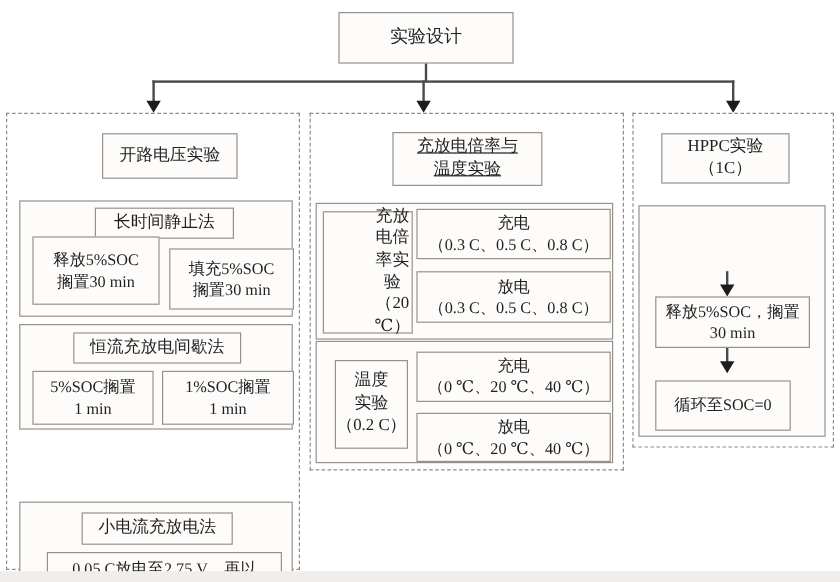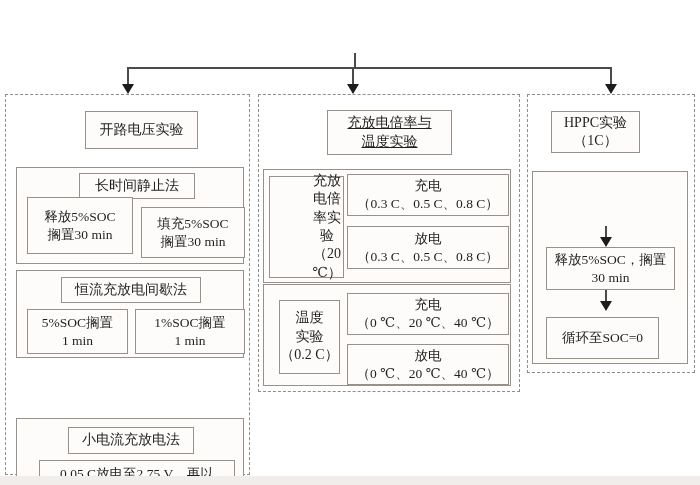--- a/index.html
+++ b/index.html
@@ -26,20 +26,21 @@
   }
   .fs15{font-size:15px;}
   .fs135{font-size:13.5px;}
   .bottom-strip{position:absolute;left:0;top:476px;width:700px;height:9px;background:#f0edeb;}
 </style>
 </head>
 <body>
 
 <div class="canvas">
 
+  <div class="box fs15" style="left:282px;top:10px;width:146px;height:43px;">实验设计</div>
 
   <div class="line" style="left:354px;top:53px;width:2px;height:15px;"></div>
   <div class="line" style="left:127px;top:67px;width:485px;height:2px;"></div>
   <div class="line" style="left:127px;top:67px;width:2px;height:18px;"></div>
   <div class="line" style="left:352px;top:67px;width:2px;height:18px;"></div>
   <div class="line" style="left:610px;top:67px;width:2px;height:18px;"></div>
   <div class="arrowhead" style="left:122px;top:84px;"></div>
   <div class="arrowhead" style="left:347px;top:84px;"></div>
   <div class="arrowhead" style="left:605px;top:84px;"></div>
 
@@ -93,21 +94,21 @@
 （0.2 C）</div>
       <div class="box fs135" style="left:83px;top:8px;width:162px;height:42px;">充电
 （0 ℃、20 ℃、40 ℃）</div>
       <div class="box fs135" style="left:83px;top:59px;width:162px;height:41px;">放电
 （0 ℃、20 ℃、40 ℃）</div>
     </div>
   </div>
 
   <div class="dashed" style="left:527px;top:94px;width:168px;height:279px;">
 
-    <div class="box" style="left:23px;top:16px;width:89px;height:42px;">HPPC实验
+    <div class="box" style="left:23px;top:16px;width:107px;height:42px;">HPPC实验
 （1C）</div>
 
     <div class="group" style="left:4px;top:76px;width:156px;height:193px;">
 
       <div class="line" style="left:72px;top:54px;width:2px;height:14px;"></div>
       <div class="arrowhead" style="left:67px;top:65px;"></div>
 
       <div class="box fs135" style="left:13px;top:75px;width:129px;height:43px;">释放5%SOC，搁置
 30 min</div>
 

